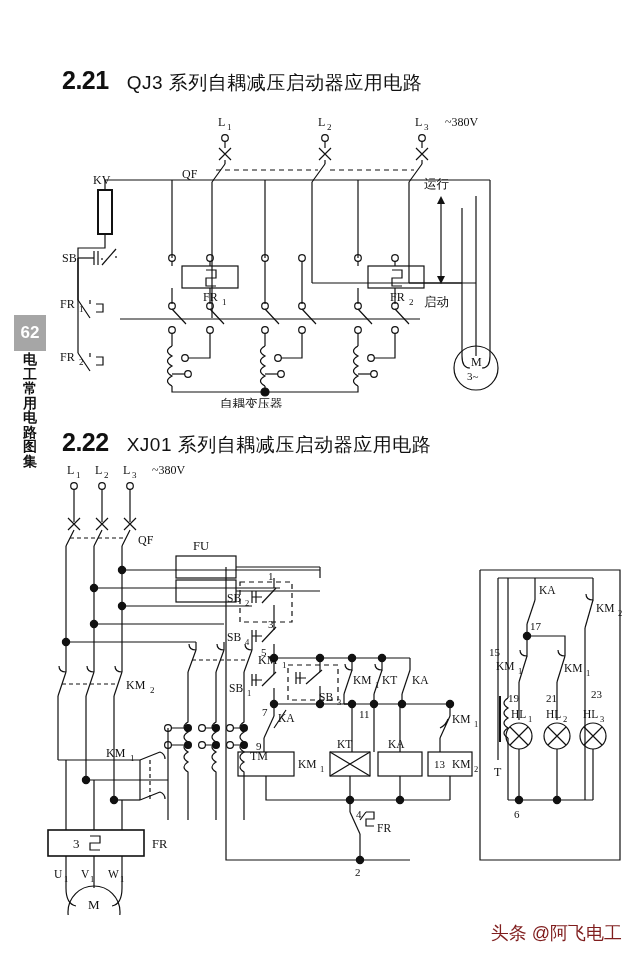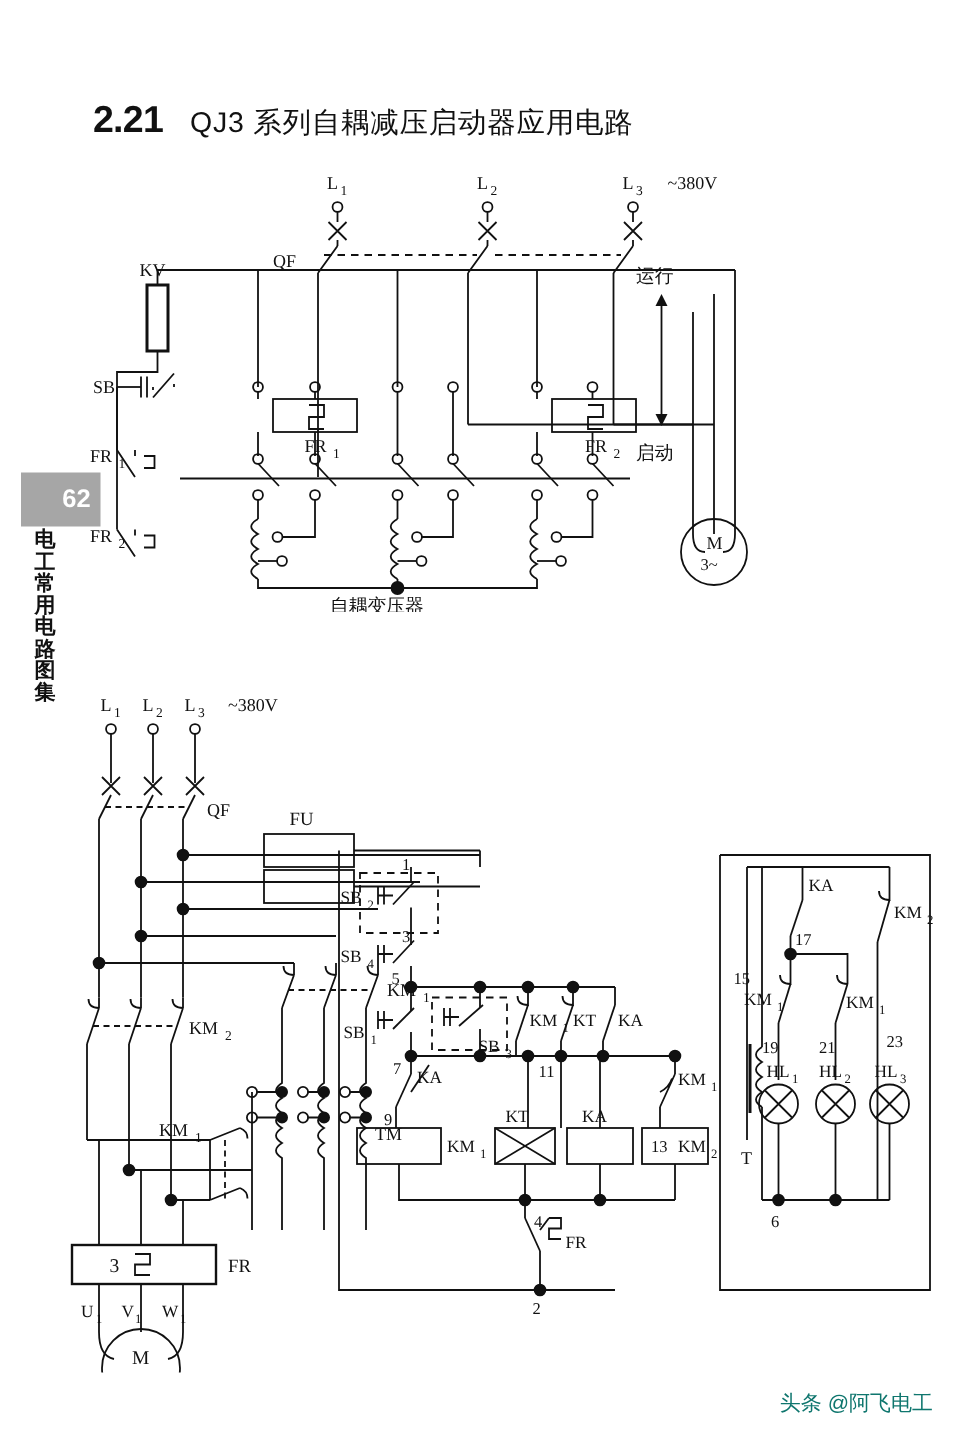--- a/index.html
+++ b/index.html
@@ -2,21 +2,21 @@
 <html><head>
 <meta charset="utf-8">
 <style>
   html,body{margin:0;padding:0;background:#fff;}
   body{width:640px;height:967px;position:relative;overflow:hidden;
        font-family:"Liberation Serif","DejaVu Serif",serif;color:#1a1a1a;}
   .page{position:absolute;inset:0;background:#ffffff;}
 
   
   .margin-tab{position:absolute;left:14px;top:315px;width:32px;height:36px;
-      background:#a6a6a6;display:flex;align-items:center;justify-content:center;padding-left:21px;}
+      background:#a6a6a6;display:flex;align-items:center;justify-content:center;}
   .margin-tab span{font-family:"Liberation Sans","DejaVu Sans",sans-serif;
       font-weight:bold;font-size:17px;color:#ffffff;}
   .margin-vert{position:absolute;left:16px;top:352px;width:28px;
       font-family:"Liberation Sans","DejaVu Sans",sans-serif;
       font-weight:bold;font-size:14px;line-height:14.5px;color:#111;
       letter-spacing:0px;text-align:center;}
   .margin-vert div{display:block;}
 
   
   .sec{position:absolute;display:flex;align-items:baseline;}
@@ -31,21 +31,21 @@
   .fig{position:absolute;}
   #fig1{left:60px;top:108px;width:520px;height:300px;}
   #fig2{left:30px;top:460px;width:595px;height:455px;}
   .fig svg{display:block;}
   .fig text{font-family:"Liberation Serif","DejaVu Serif",serif;fill:#111;}
   .cn{font-family:"Liberation Sans","DejaVu Sans",sans-serif;}
 
   
   .wm{position:absolute;right:18px;bottom:22px;
       font-family:"Liberation Sans","DejaVu Sans",sans-serif;
-      font-size:14px;color:#0f766e;white-space:nowrap;}
+      font-size:18px;color:#7f1d1d;white-space:nowrap;}
 </style>
 </head>
 <body>
 
 <div class="page">
 
   <div class="margin-tab">
     <span>62</span>
   </div>
   <div class="margin-vert">
@@ -203,20 +203,24 @@
       <text x="330" y="193" font-size="12">FR</text>
       <text x="349" y="197" font-size="9">2</text>
       <text class="cn" x="160" y="300" font-size="12.5">自耦变压器</text>
       <text class="cn" x="364" y="80" font-size="12.5">运行</text>
       <text class="cn" x="364" y="198" font-size="12.5">启动</text>
       <text x="411" y="258" font-size="12">M</text>
       <text x="407" y="272" font-size="11">3~</text>
     </svg>
   </div>
 
+  <div class="sec" id="sec2">
+    <div class="num">2.22</div>
+    <div class="ttl">XJ01 系列自耦减压启动器应用电路</div>
+  </div>
 
   <div class="fig" id="fig2">
     <svg width="595" height="455" viewBox="0 0 595 455">
       <g stroke="#111" fill="none" stroke-width="1.2">
 
         <circle cx="44" cy="26" r="3.3"></circle>
           <circle cx="72" cy="26" r="3.3"></circle>
           <circle cx="100" cy="26" r="3.3"></circle>
         <path d="M44 29 L44 62 M72 29 L72 62 M100 29 L100 62"></path>
 

